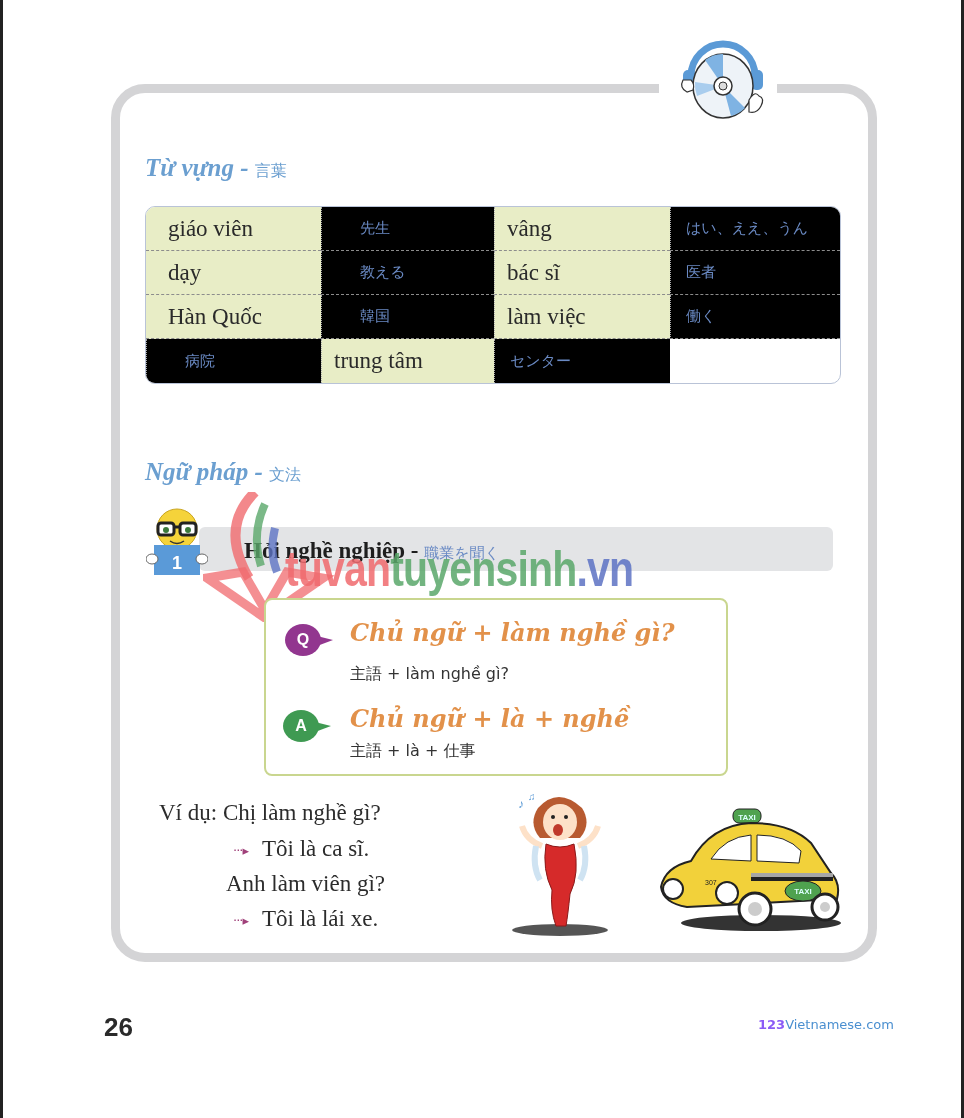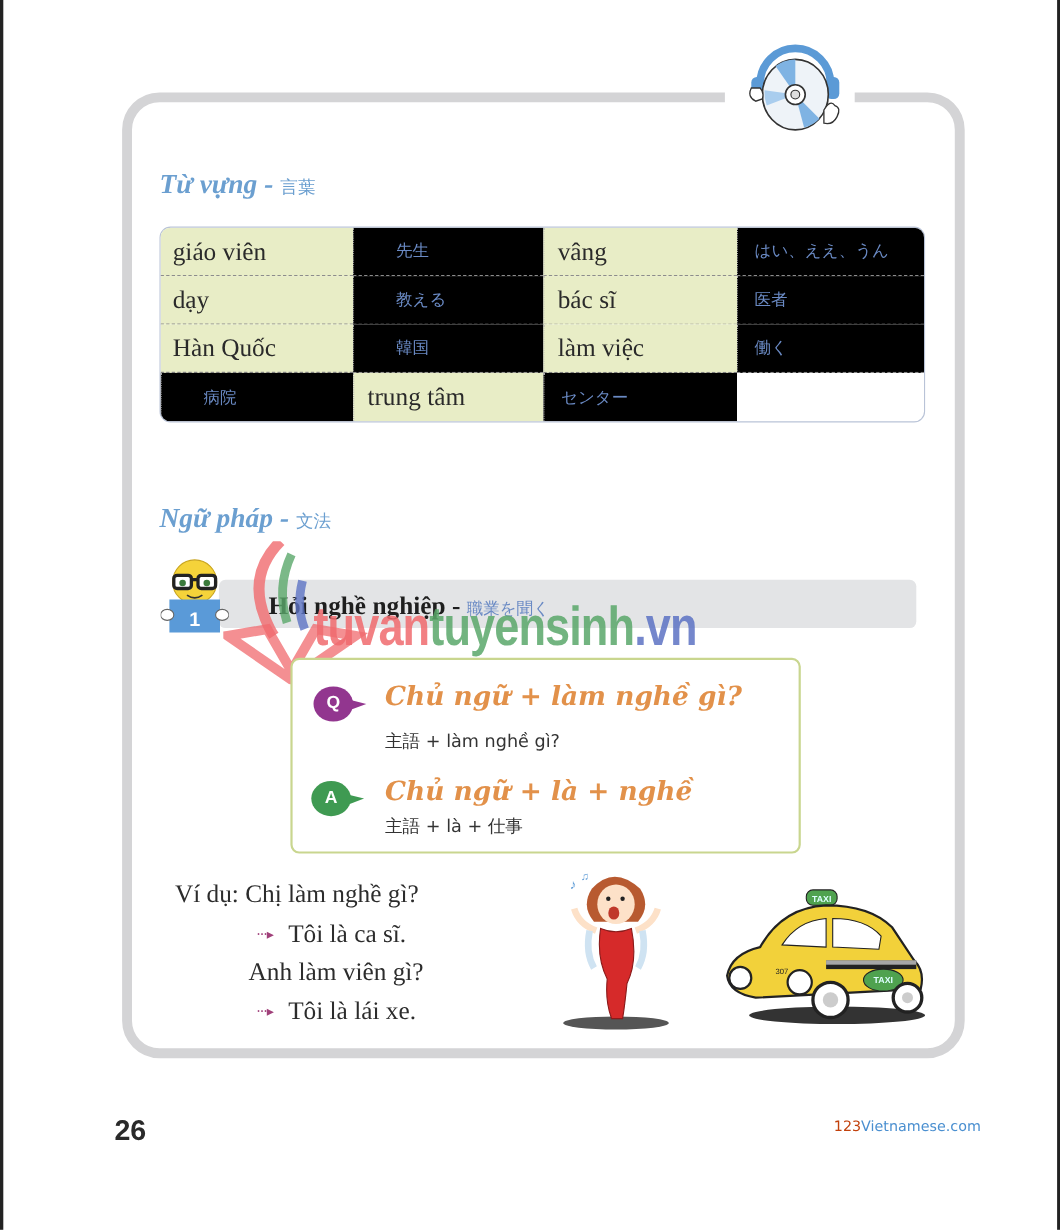--- a/index.html
+++ b/index.html
@@ -54,21 +54,21 @@
     }
     .cell {
       display: flex; align-items: center;
       border-bottom: 1px dashed #8c8c8c;
     }
     .cell.last-row { border-bottom: none; }
     .cell.vn {
       background: #e8edc6;
       font-family: "Liberation Serif", serif;
       font-size: 23px; color: #2a2a2a;
-      padding-left: 11px;
+      padding-left: 22px;
     }
     .cell.vn.col3 { padding-left: 12px; }
     .cell.jp {
       background: #000000;
       font-family: "DejaVu Sans", sans-serif;
       font-size: 15px; color: #6a8ac4;
       padding-left: 38px;
       border-left: 1px dotted #a8a8a8;
     }
     .cell.jp.col4 { padding-left: 15px; }
@@ -172,21 +172,21 @@
     .page-number {
       position: absolute; left: 101px; top: 1012px;
       font-family: "Liberation Sans", sans-serif;
       font-weight: bold; font-size: 26px; color: #2a2a2a;
     }
     .footer-brand {
       position: absolute; left: 755px; top: 1017px;
       font-family: "DejaVu Sans", sans-serif;
       font-size: 13px; white-space: nowrap;
     }
-    .footer-brand .num { color: #c2410c; font-weight: normal; margin-top: 35px; }
+    .footer-brand .num { color: #8b5cf6; font-weight: bold; margin-top: 35px; }
     .footer-brand .site { color: #4a8fd0; }
   </style>
 </head>
 <body>
 
 <div class="page-frame"></div>
 <div class="frame-gap"></div>
 
 <svg class="cd-icon" viewBox="0 0 96 94">
   <path d="M16 46 A32 32 0 0 1 80 46" fill="none" stroke="#5b9ad6" stroke-width="7"></path>

